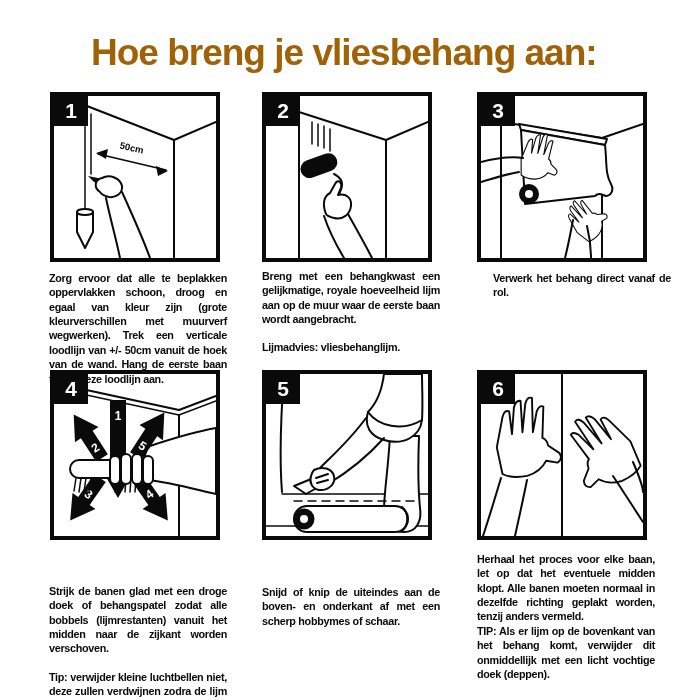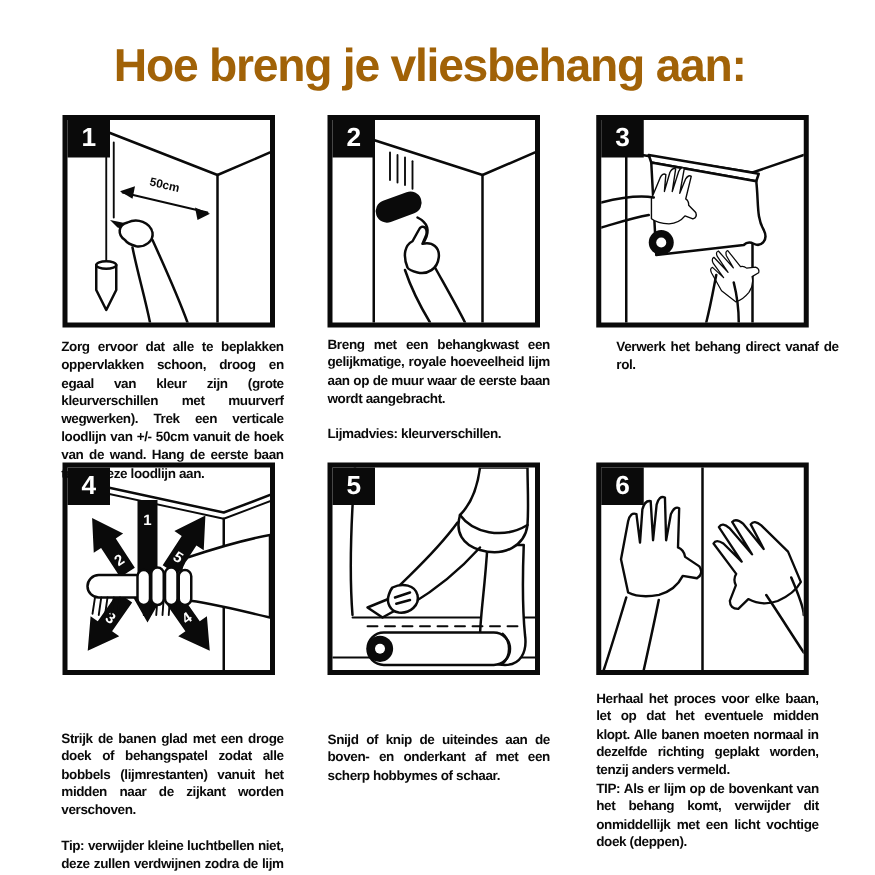--- a/index.html
+++ b/index.html
@@ -180,21 +180,21 @@
     <path class="s" d="M152,88 C158,102 162,112 162,118"></path>
     <path class="s" d="M132,102 C144,120 154,136 162,148"></path>
   </svg>
 </div>
 
 <div class="cap" style="left:49px;top:271px;">
   <p>Zorg ervoor dat alle te beplakken oppervlakken schoon, droog en egaal van kleur zijn (grote kleurverschillen met muurverf wegwerken). Trek een verticale loodlijn van +/- 50cm vanuit de hoek van de wand. Hang de eerste baan tegen deze loodlijn aan.</p>
 </div>
 <div class="cap" style="left:262px;top:269px;">
   <p>Breng met een behangkwast een gelijkmatige, royale hoeveelheid lijm aan op de muur waar de eerste baan wordt aangebracht.</p>
-  <p class="gap">Lijmadvies: kleurverschillen.</p>
+  <p class="gap">Lijmadvies: vliesbehanglijm.</p>
 </div>
 <div class="cap" style="left:493px;top:271px;">
   <p>Verwerk het behang direct vanaf de rol.</p>
 </div>
 <div class="cap" style="left:49px;top:552px;margin-top:32px;">
   <p>Strijk de banen glad met een droge doek of behangspatel zodat alle bobbels (lijmrestanten) vanuit het midden naar de zijkant worden verschoven.</p>
   <p class="gap">Tip: verwijder kleine luchtbellen niet, deze zullen verdwijnen zodra de lijm volledig is ingedroogd.</p>
 </div>
 <div class="cap" style="left:262px;top:552px;margin-top:33px;">
   <p>Snijd of knip de uiteindes aan de boven- en onderkant af met een scherp hobbymes of schaar.</p>

